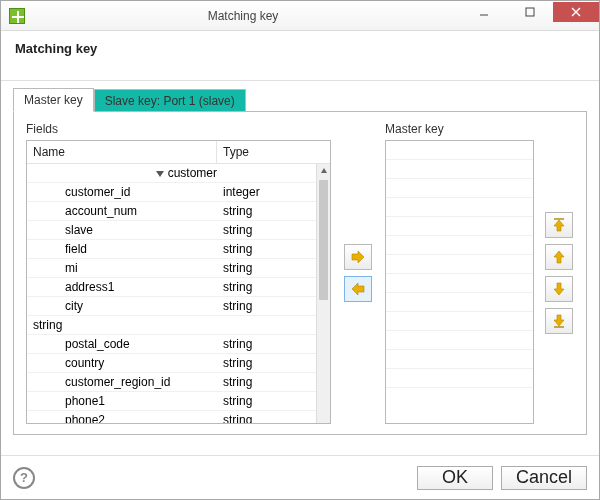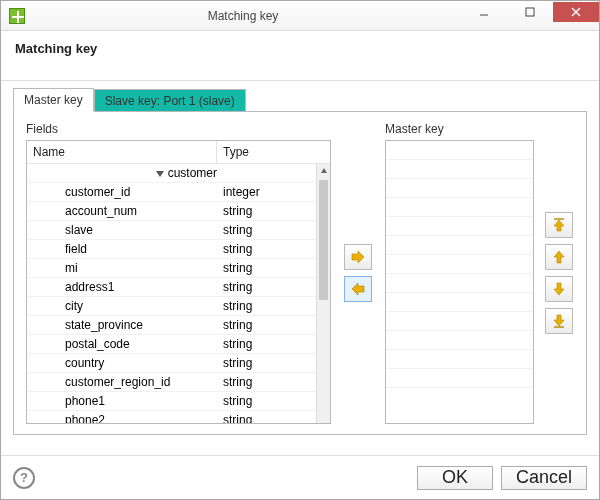--- a/index.html
+++ b/index.html
@@ -350,21 +350,20 @@
               </div>
             <div class="row item">
                 <div class="cell-name">address1</div>
                 <div class="cell-type">string</div>
               </div>
             <div class="row item">
                 <div class="cell-name">city</div>
                 <div class="cell-type">string</div>
               </div>
             <div class="row item">
-                <div class="cell-name">state_province</div>
                 <div class="cell-type">string</div>
               </div>
             <div class="row item">
                 <div class="cell-name">postal_code</div>
                 <div class="cell-type">string</div>
               </div>
             <div class="row item">
                 <div class="cell-name">country</div>
                 <div class="cell-type">string</div>
               </div>

